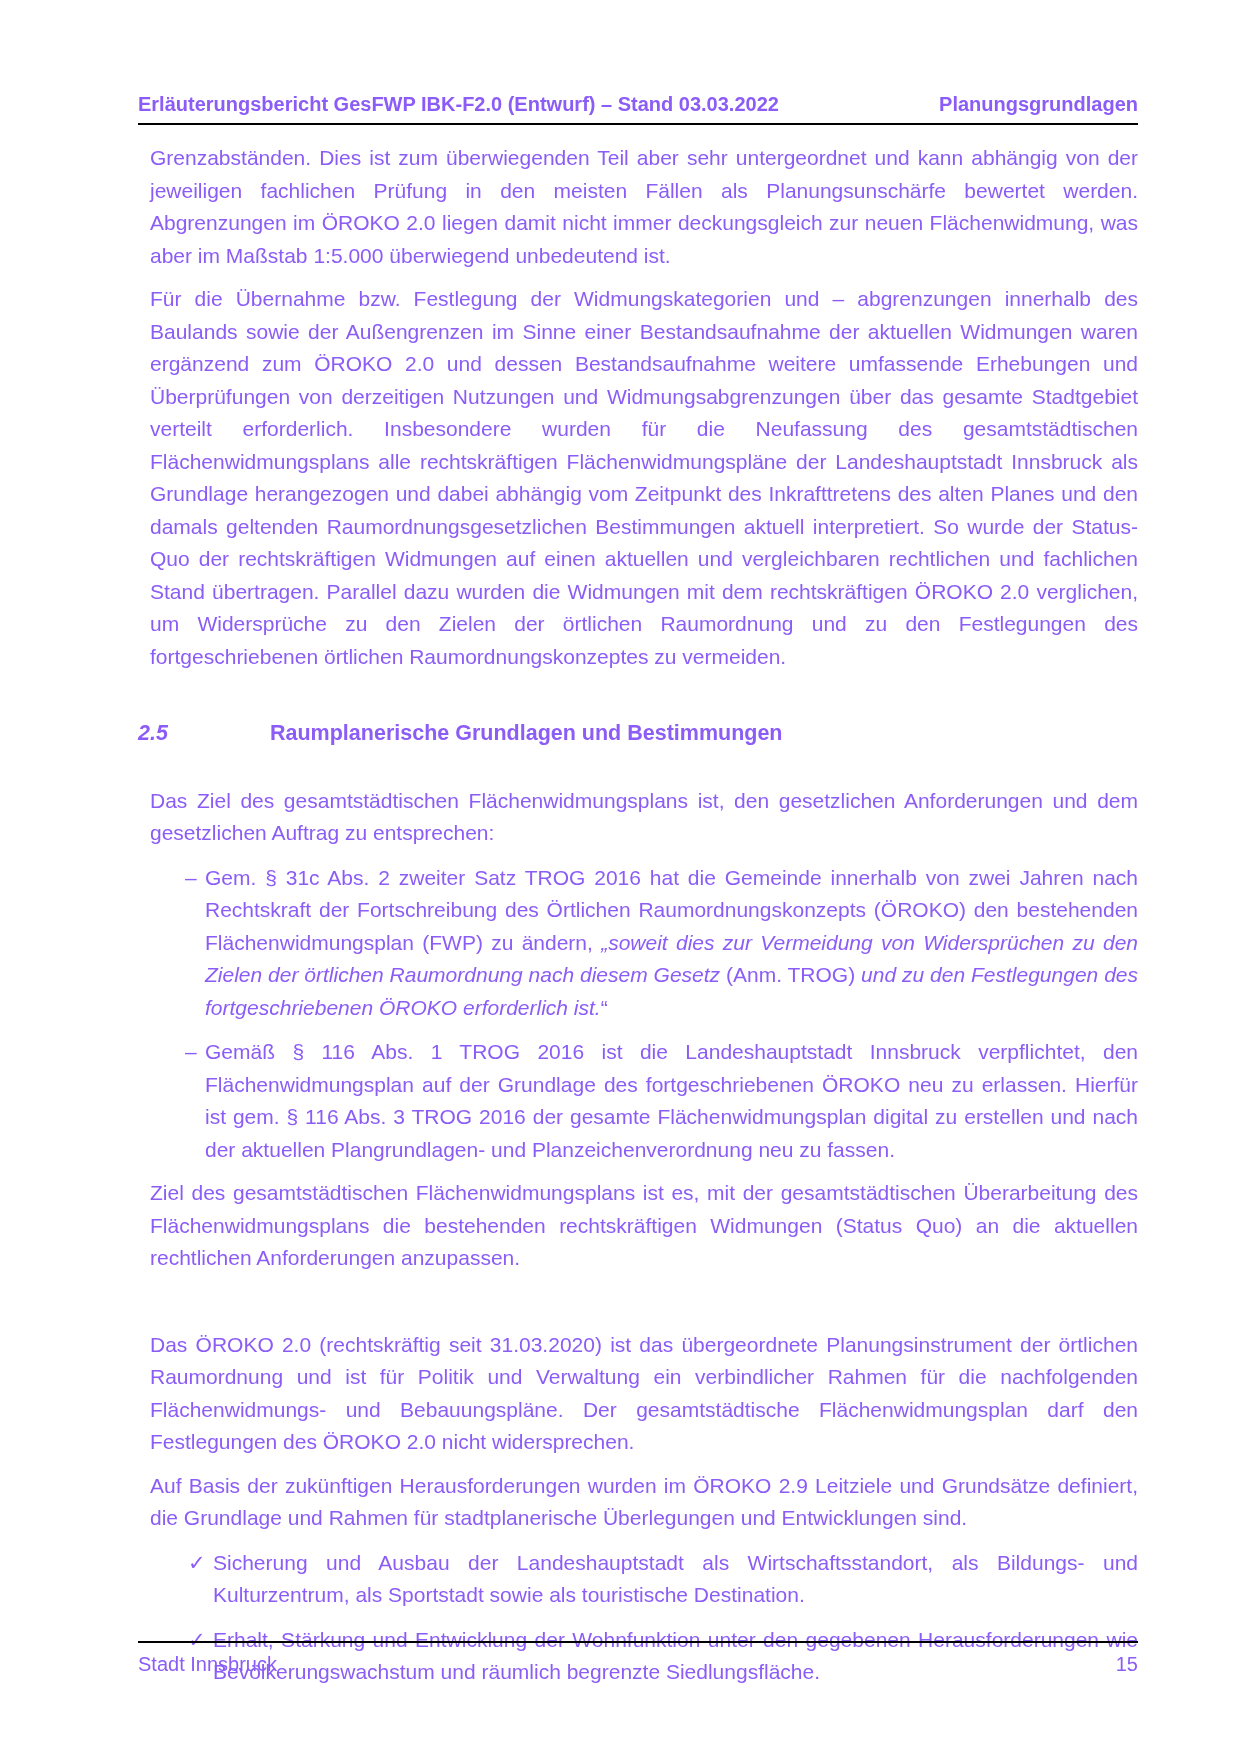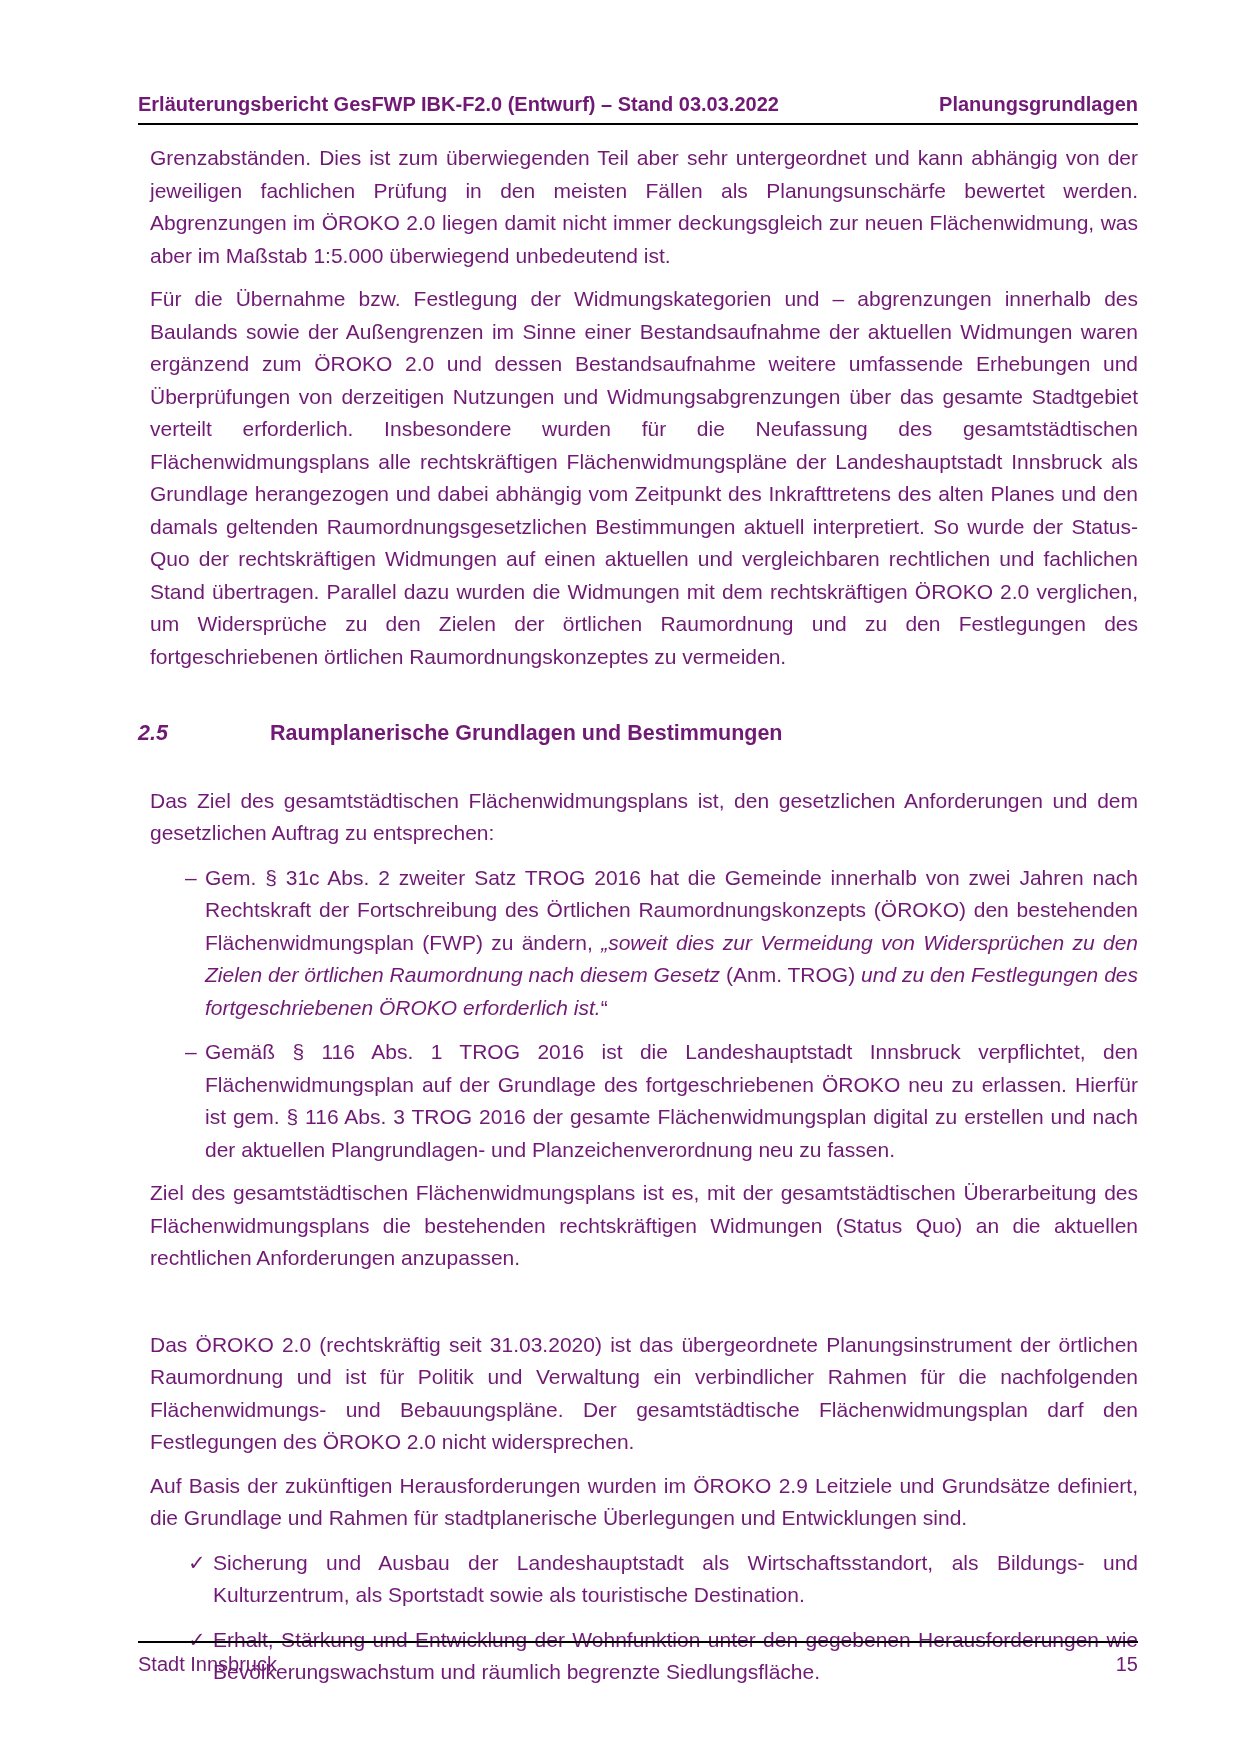--- a/index.html
+++ b/index.html
@@ -1,19 +1,19 @@
 <!DOCTYPE html>
 <html lang="de"><head>
 <meta charset="utf-8">
 <style>
   html,body{margin:0;padding:0;background:#ffffff;}
   .page{
     position:relative;
     width:1241px;height:1754px;
-    background:#ffffff;color:#701a75;
+    background:#ffffff;color:#8b5cf6;
     font-family:"Liberation Sans", sans-serif;
     overflow:hidden;
   }
   .header{
     position:absolute;left:138px;top:92px;width:1000px;
     display:flex;justify-content:space-between;align-items:baseline;
     font-size:20px;line-height:24px;
     border-bottom:2px solid #000;padding-bottom:7px;
   }
   .header-left{font-weight:bold;}

